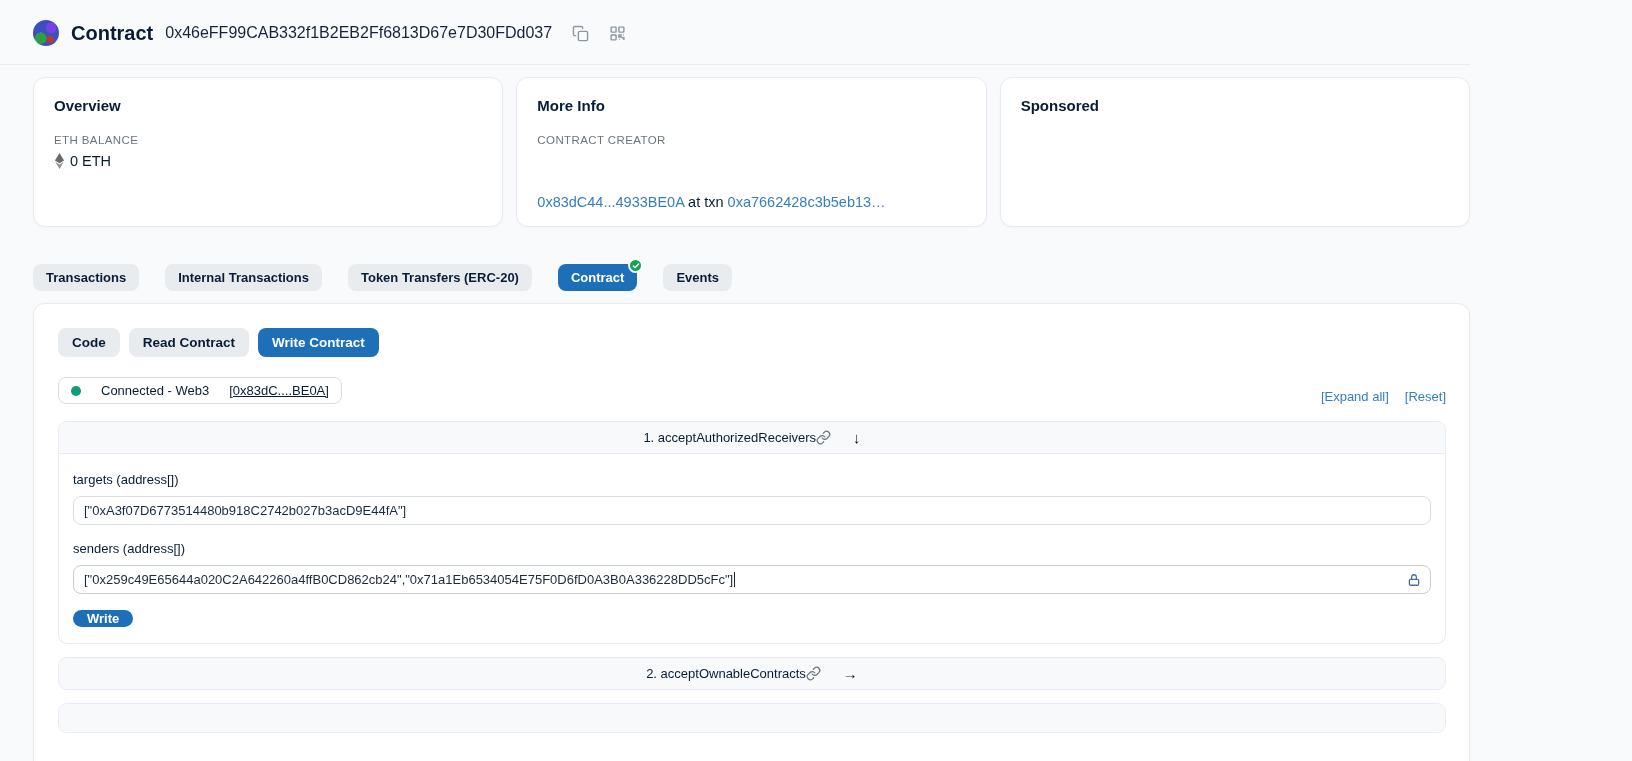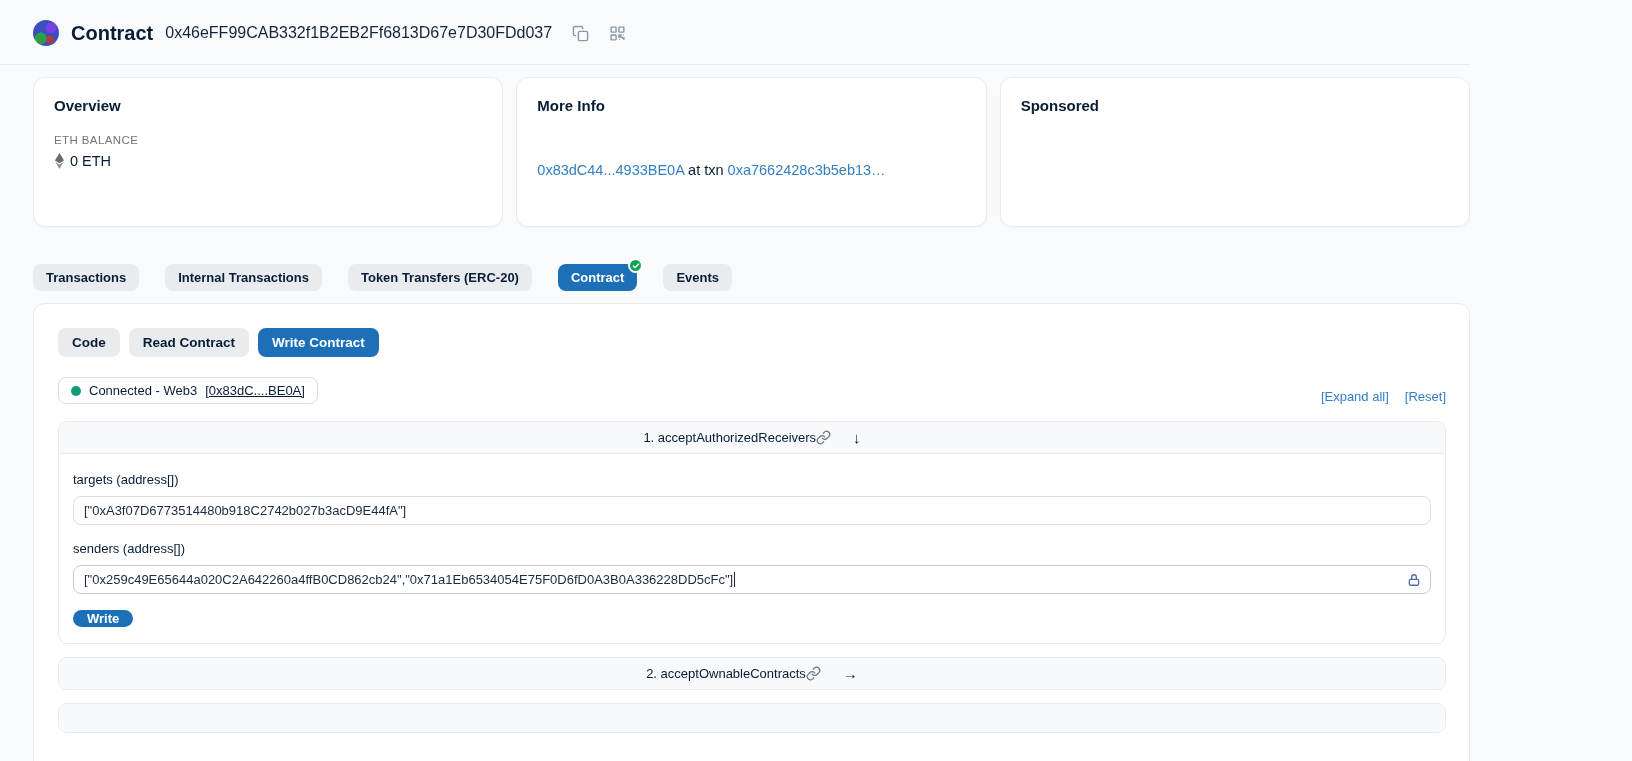--- a/index.html
+++ b/index.html
@@ -66,21 +66,21 @@
 
   
   .panel{background:#fff;border:1px solid var(--card-border);border-radius:12px;margin-top:12px;
     padding:24px 23px 40px 24px;min-height:500px;box-shadow:0 1px 2px rgba(16,24,40,.03);}
   .subtabs{display:flex;gap:9px;align-items:center;}
   .subtab{background:var(--pill-bg);color:var(--dark);border:none;border-radius:8px;
     padding:7px 14px;font-size:13.5px;font-weight:700;cursor:pointer;font-family:inherit;}
   .subtab.active{background:var(--accent);color:#fff;}
 
   .conn-row{display:flex;justify-content:space-between;align-items:flex-end;margin-top:20px;}
-  .conn-badge{display:inline-flex;align-items:center;gap:8px;border:1px solid var(--input-border);
+  .conn-badge{display:inline-flex;align-items:center;gap:20px;border:1px solid var(--input-border);
     border-radius:8px;padding:5px 12px;font-size:13px;background:#fff;}
   .conn-dot{width:10px;height:10px;border-radius:50%;background:var(--teal);}
   .conn-account{text-decoration:underline;color:var(--dark);cursor:pointer;}
   .panel-actions{display:flex;gap:16px;font-size:13px;text-align:center;}
 
   
   .method{border:1px solid var(--card-border);border-radius:9px;margin-top:17px;overflow:hidden;background:#fff;}
   .method + .method{margin-top:13px;}
   .method-header{display:flex;justify-content:center;align-items:center;background:var(--header-bg);
     padding:8px 14px;cursor:pointer;}
@@ -143,20 +143,21 @@
                 <polygon points="6,13.6 11,10.4 6,19 1,10.4" opacity=".55"></polygon>
               </g>
             </svg>
         </span>
         <span>0 ETH</span>
       </div>
     </div>
 
     <div class="card">
       <div class="card-title">More Info</div>
+      <div class="kv-label">CONTRACT CREATOR</div>
       <div class="creator-line">
         <a class="link">0x83dC44...4933BE0A</a>
         <span>at txn</span>
         <a class="link">0xa7662428c3b5eb13…</a>
       </div>
     </div>
 
     <div class="card">
       <div class="card-title">Sponsored</div>
     </div>

